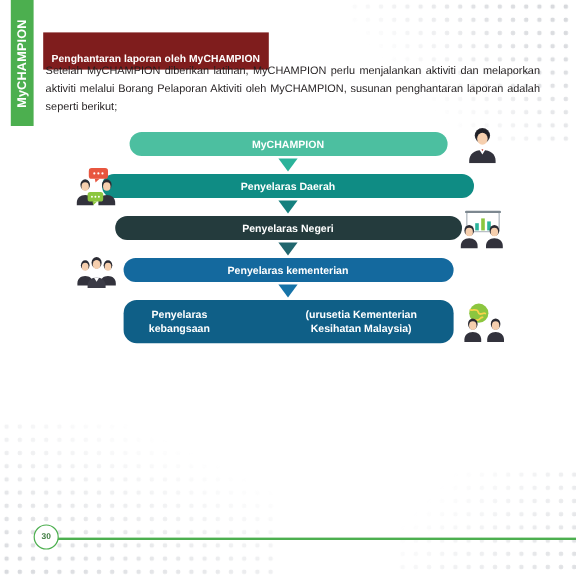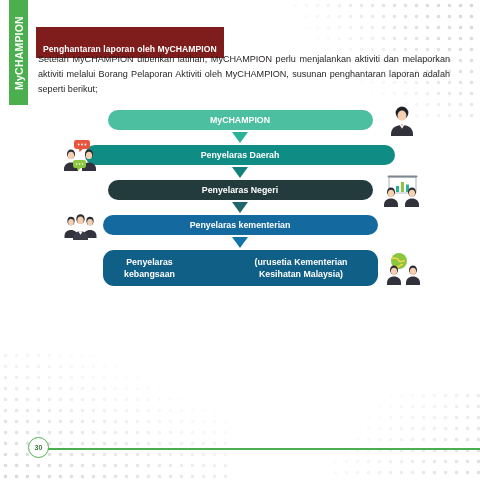--- a/index.html
+++ b/index.html
@@ -244,21 +244,21 @@
         <rect x="21" y="9" width="3" height="10" fill="#8cc63f"></rect>
         <rect x="26" y="11.5" width="3" height="7.5" fill="#2bb39a"></rect>
         <ellipse cx="11" cy="19" rx="4" ry="4.6" fill="#2b2b33"></ellipse>
         <ellipse cx="11" cy="20.3" rx="3.1" ry="3.6" fill="#f6cfae"></ellipse>
         <path d="M4 32c0-4 3-6.4 7-6.4s7 2.4 7 6.4v2H4z" fill="#32323c"></path>
         <ellipse cx="32" cy="19" rx="4" ry="4.6" fill="#2b2b33"></ellipse>
         <ellipse cx="32" cy="20.3" rx="3.1" ry="3.6" fill="#f6cfae"></ellipse>
         <path d="M25 32c0-4 3-6.4 7-6.4s7 2.4 7 6.4v2H25z" fill="#32323c"></path>
       </svg>
     </div>
-    <div class="bar" style="width:265px;height:20px;background:#243b3d;">
+    <div class="bar" style="width:289px;height:20px;background:#243b3d;">
       <span>Penyelaras Negeri</span>
     </div>
   </div>
   <div class="arrow-wrap">
     <div class="arrow" style="border-top:11px solid #21666e;"></div>
   </div>
 
   <div class="flow-row">
     <div class="icon-slot icon-left">
       <svg width="42" height="32" viewBox="0 0 42 32">

